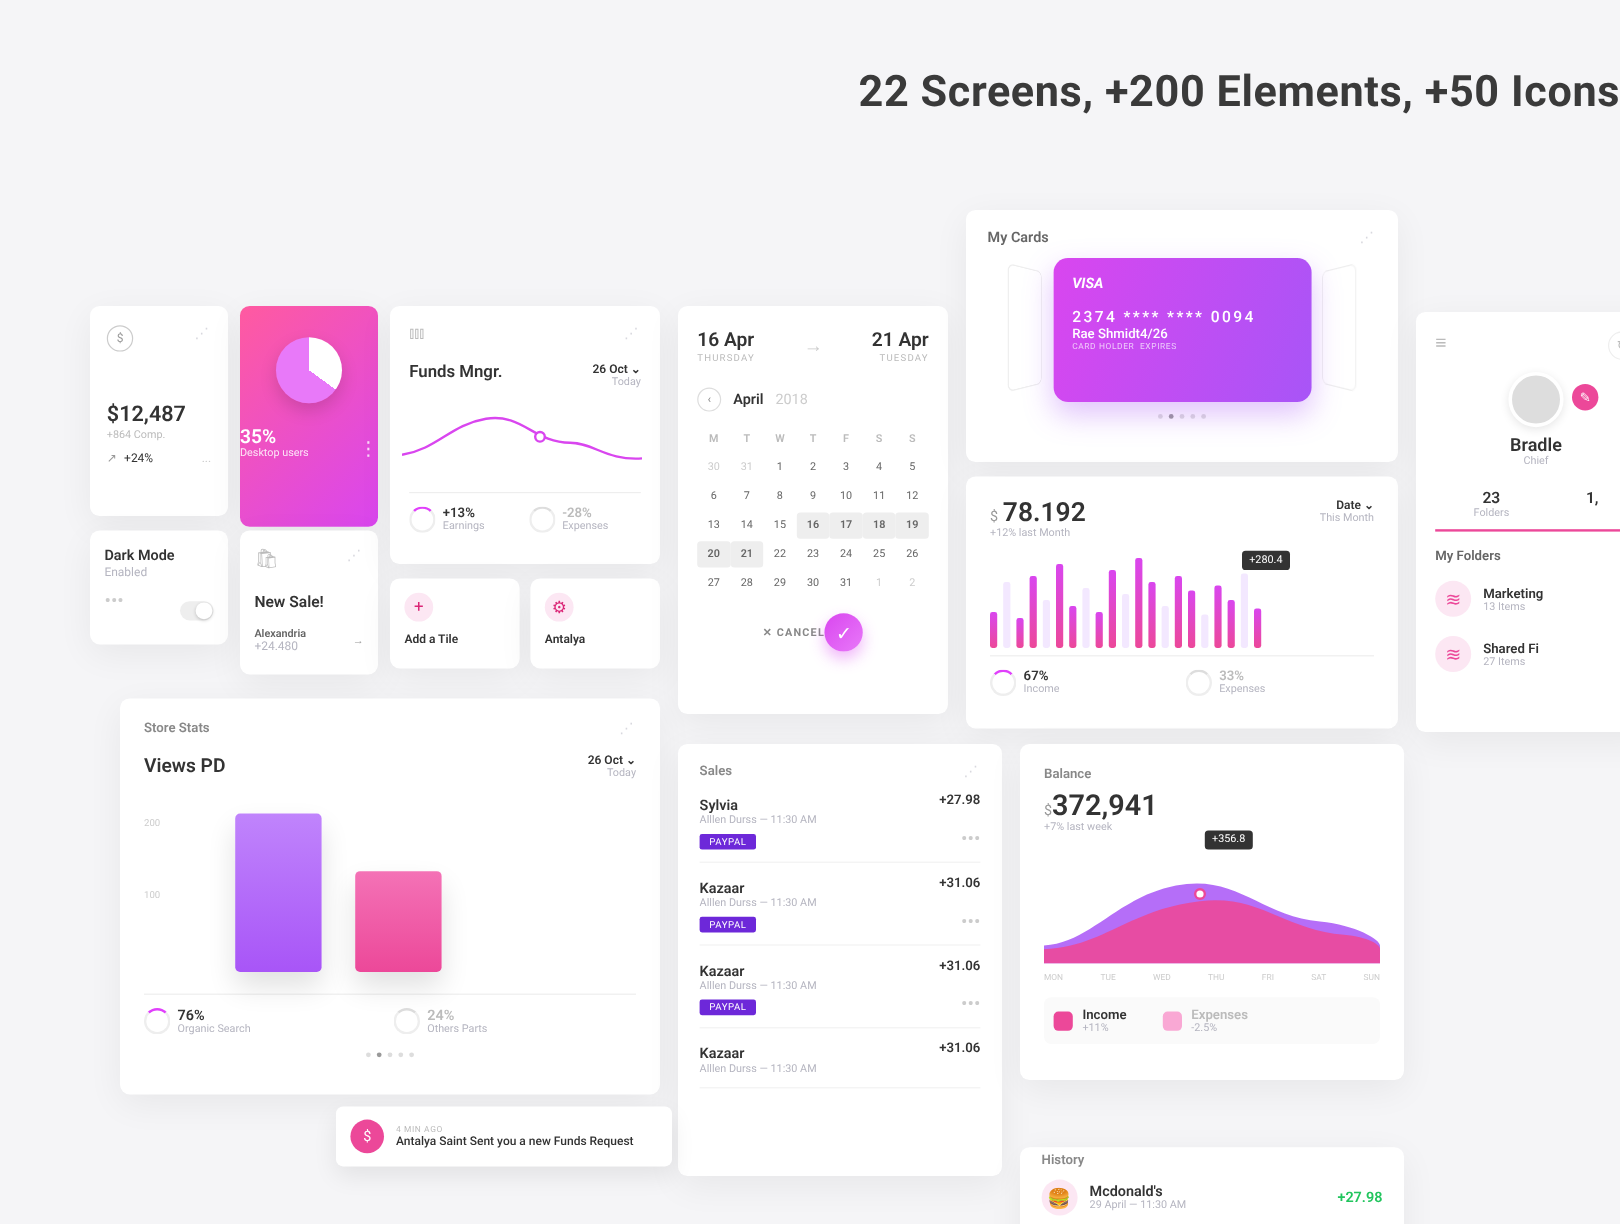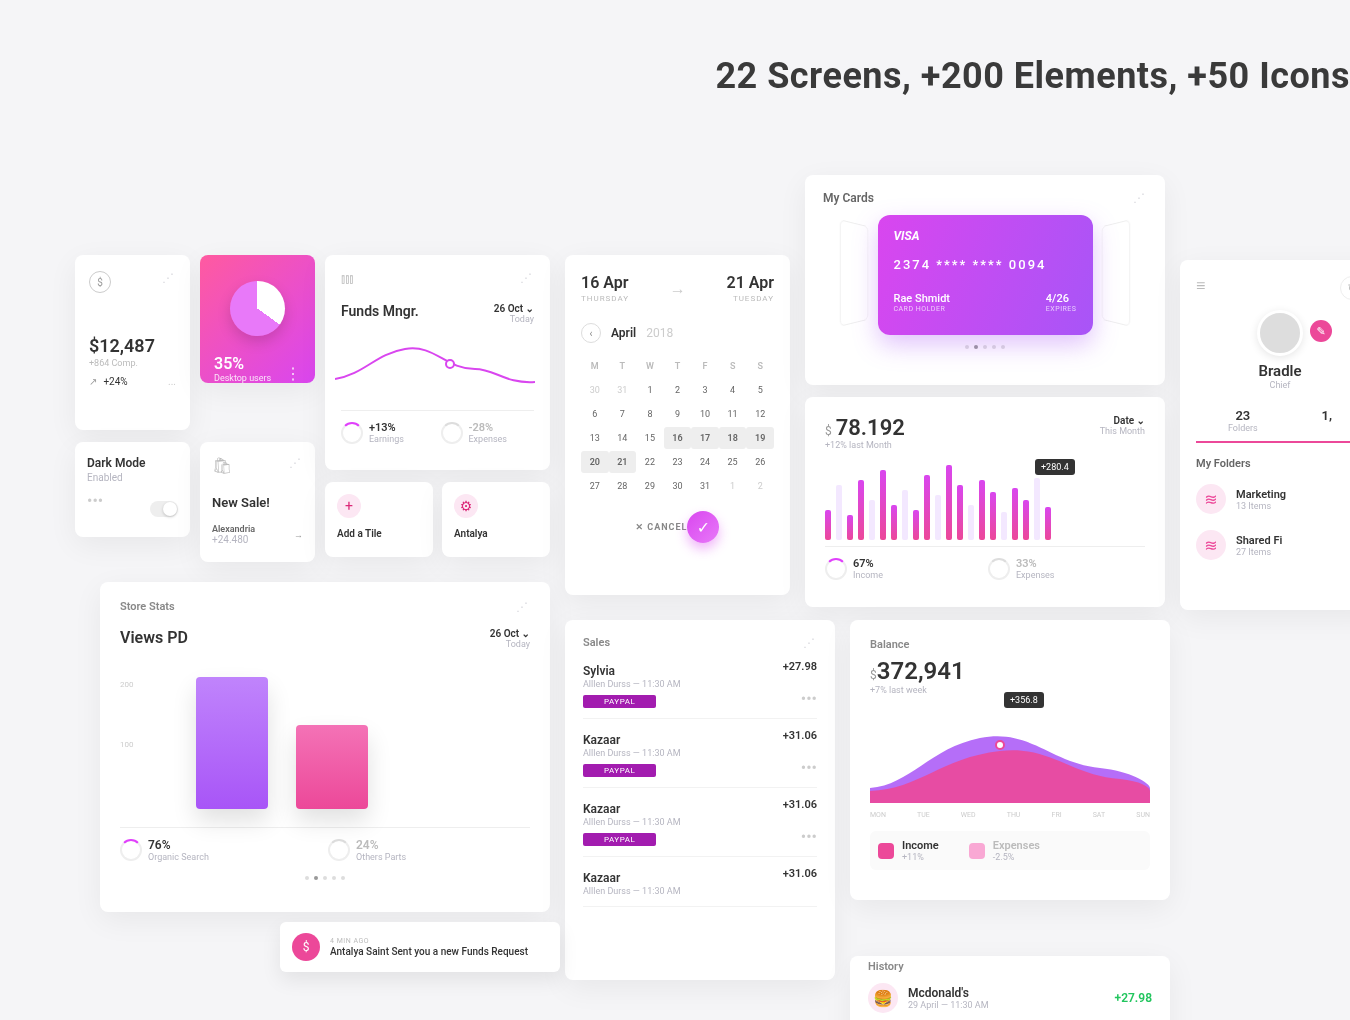--- a/index.html
+++ b/index.html
@@ -18,21 +18,21 @@
 .stat .sub { font-size: 9px; color:#bbb; margin-top:2px; }
 .stat .row { display:flex; align-items:center; gap:6px; margin-top:8px; font-size:10px; }
 
 
 .darkmode { left:75px; top:442px; width:115px; height:95px; padding:14px 12px; }
 .darkmode .t { font-size:12px; font-weight:600; margin-bottom:2px; }
 .toggle { width:28px; height:16px; background:#eee; border-radius:8px; position:relative; margin-top:18px; }
 .toggle::after { content:''; position:absolute; width:14px; height:14px; background:#fff; border-radius:50%; top:1px; right:1px; box-shadow:0 1px 3px rgba(0,0,0,0.2); }
 
 
-.pie { left:200px; top:255px; width:115px; height:128px; padding:16px 14px; background:linear-gradient(135deg,#ff5aa0,#d946ef); color:#fff; }
+.pie { left:200px; top:255px; width:115px; height:184px; padding:16px 0; background:linear-gradient(135deg,#ff5aa0,#d946ef); color:#fff; }
 .piecircle { width:55px; height:55px; border-radius:50%; background:conic-gradient(#fff 0 126deg,#e879f9 126deg 360deg); margin:10px auto 18px; position:relative; box-shadow:0 6px 14px rgba(0,0,0,0.15); }
 .piecircle::after{content:'';position:absolute;inset:0;border-radius:50%;}
 
 
 .sale { left:200px; top:442px; width:115px; height:120px; padding:14px 12px; }
 .sale .t { font-size:13px; font-weight:600; margin-top:20px; }
 .sale .row2 { display:flex; justify-content:space-between; align-items:center; margin-top:14px; font-size:9px; }
 
 
 .funds { left:325px; top:255px; width:225px; height:215px; padding:16px; }
@@ -62,21 +62,21 @@
 .calgrid .c { padding:6px 0; color:#666; }
 .calgrid .o { color:#ccc; }
 .calgrid .sel { background:#eee; border-radius:3px; font-weight:600; }
 .cal .actions { display:flex; justify-content:center; align-items:center; margin-top:14px; }
 .checkbtn { width:32px; height:32px; border-radius:50%; background:linear-gradient(135deg,#d946ef,#e879f9); display:flex; align-items:center; justify-content:center; color:#fff; box-shadow:0 6px 12px rgba(217,70,239,0.4); }
 
 
 .mycards { left:805px; top:175px; width:360px; height:210px; padding:16px 18px; }
 .cc { width:215px; height:120px; border-radius:12px; background:linear-gradient(110deg,#d946ef,#a855f7); margin:10px auto 0; padding:14px 16px; color:#fff; position:relative; box-shadow:0 10px 24px rgba(168,85,247,0.35); }
 .cc .num { font-size:13px; letter-spacing:2px; margin-top:14px; font-weight:500; }
-.cc .row { display:flex; justify-content:space-between; margin-top:20px; }
+.cc .row { display:flex; }
 .cc .lbl { font-size:7px; opacity:.7; letter-spacing:.5px; }
 .cc .v { font-size:11px; font-weight:500; }
 .ghostcard { position:absolute; width:40px; height:100px; background:#fff; border:1px solid #eee; border-radius:6px; top:48px; transform:perspective(200px) rotateY(45deg); }
 .ghostcard.l { left:30px; }
 .ghostcard.r { right:30px; transform:perspective(200px) rotateY(-45deg); }
 
 
 .bigstat { left:805px; top:397px; width:360px; height:210px; padding:18px 20px; }
 .bars { display:flex; align-items:flex-end; gap:5px; height:70px; margin-top:20px; }
 .bars .b { width:6px; border-radius:2px; background:linear-gradient(#d946ef,#ec4899); }
@@ -94,21 +94,21 @@
 .store { left:100px; top:582px; width:450px; height:330px; padding:18px 20px; }
 .bigbar { display:flex; align-items:flex-end; gap:28px; height:150px; padding-left:36px; margin-top:10px; position:relative; }
 .bigbar .bb { width:72px; border-radius:4px; box-shadow:0 12px 24px rgba(0,0,0,0.12); }
 .ylab { position:absolute; left:0; font-size:8px; color:#ccc; }
 
 
 .sales { left:565px; top:620px; width:270px; height:360px; padding:16px 18px; }
 .sitem { border-bottom:1px solid #f2f2f2; padding:10px 0; }
 .sitem .nm { font-size:12px; font-weight:600; }
 .sitem .amt { float:right; font-size:11px; font-weight:600; }
-.tag { display:inline-block; background:#a21caf; color:#fff; font-size:8px; padding:2px 21px; border-radius:2px; margin-top:6px; letter-spacing:.5px; }
+.tag { display:inline-block; background:#6d28d9; color:#fff; font-size:8px; padding:2px 8px; border-radius:2px; margin-top:6px; letter-spacing:.5px; }
 
 
 .balance { left:850px; top:620px; width:320px; height:280px; padding:18px 20px; }
 .wave { height:90px; margin-top:18px; position:relative; }
 .legend { display:flex; gap:30px; margin-top:12px; padding:8px; border-radius:6px; background:#fafafa; }
 .sw { width:16px; height:16px; border-radius:4px; }
 
 
 .history { left:850px; top:912px; width:320px; height:100px; padding:4px 18px;margin-top:44px; }
 

